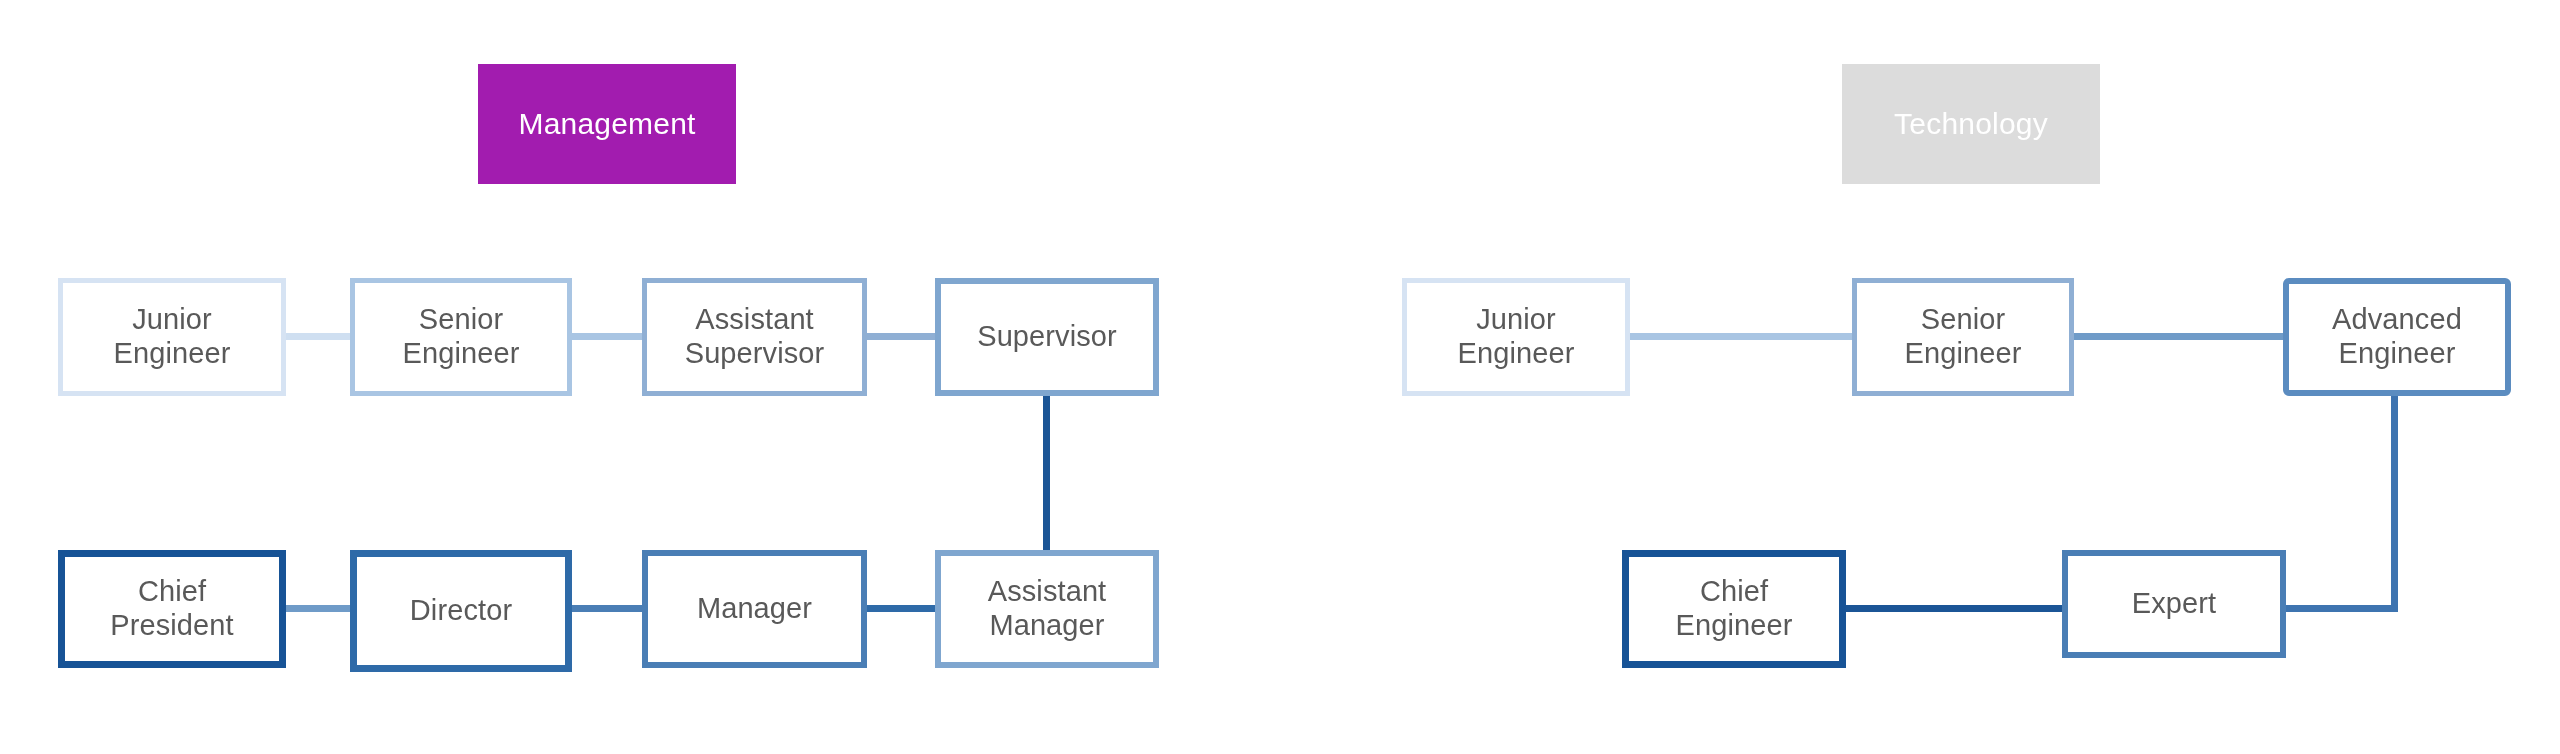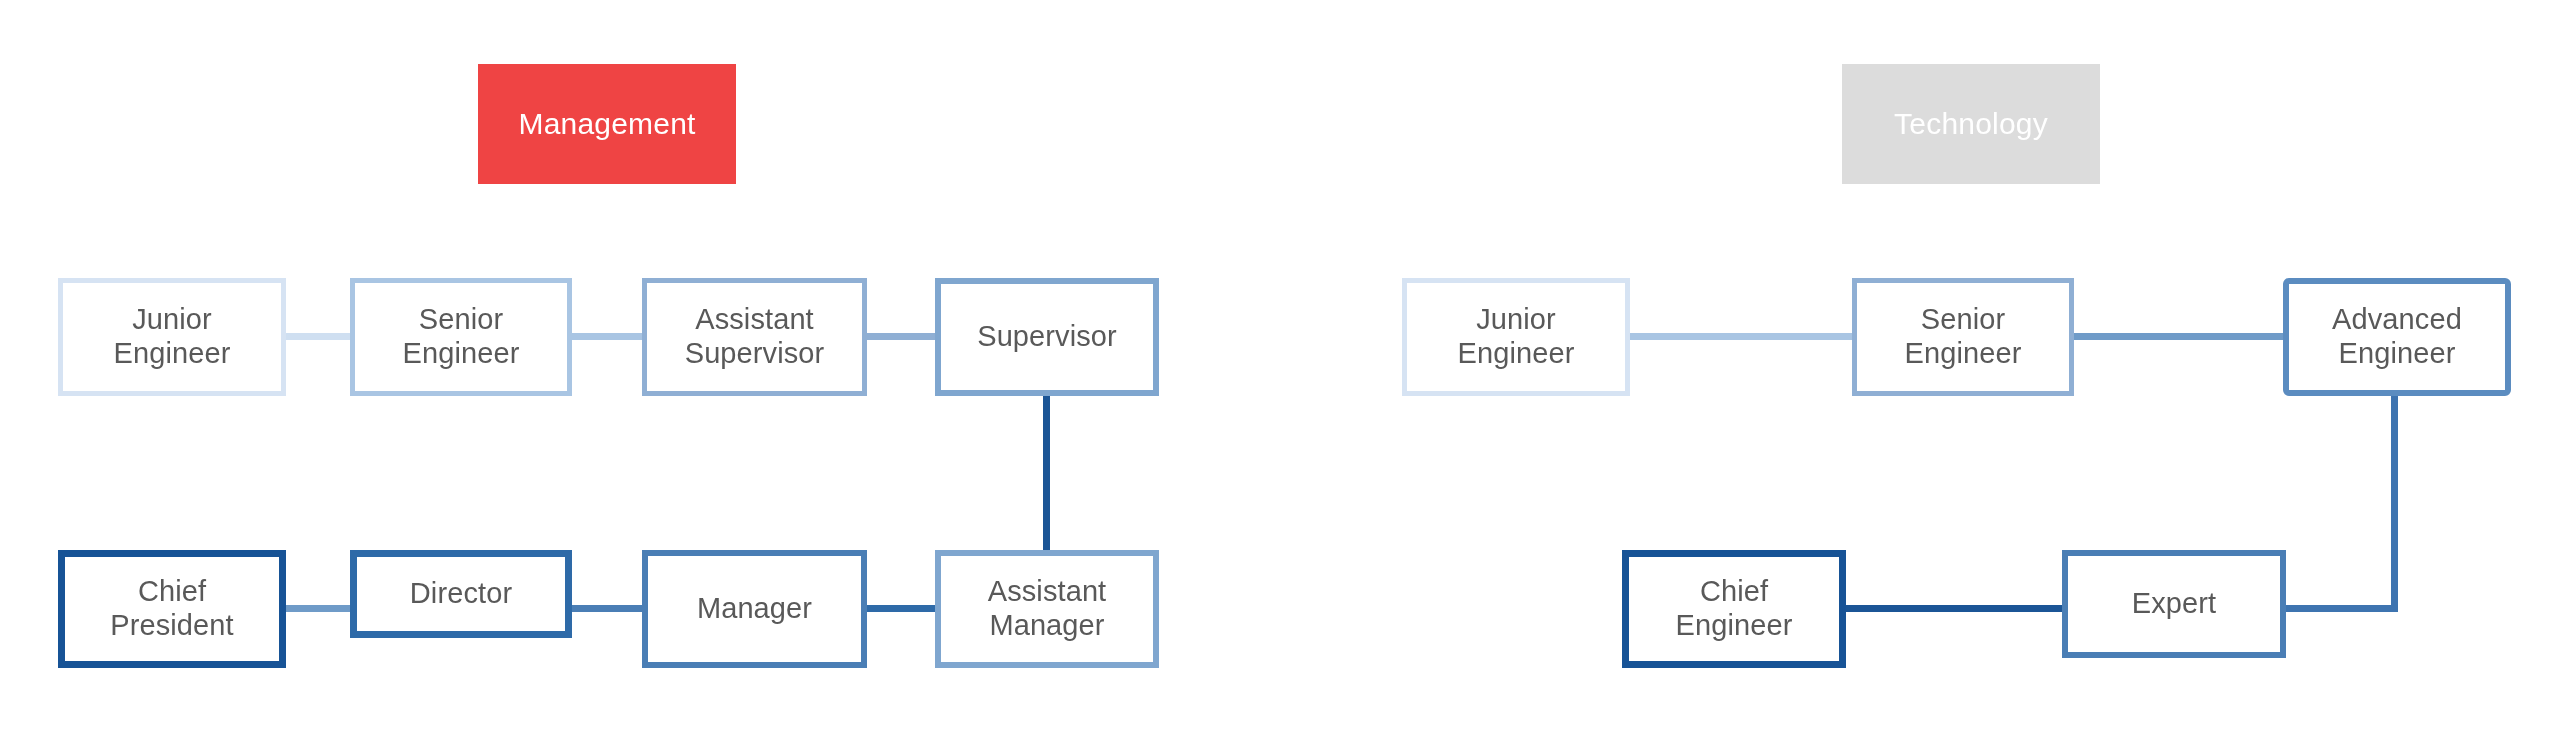--- a/index.html
+++ b/index.html
@@ -73,21 +73,21 @@
     z-index: 1;
   }
   .conn-h { height: 7px; }
   .conn-v { width: 7px; }
 </style>
 </head>
 <body>
 
 <div id="canvas" style="width: 2560px; height: 754px; background: rgb(255, 255, 255);">
 
-  <div class="group-header" id="header-management" style="left: 478px; top: 64px; width: 258px; height: 120px; background: #ef4444; color: rgb(255, 255, 255);">
+  <div class="group-header" id="header-management" style="left: 478px; top: 64px; width: 258px; height: 120px; background: #a21caf; color: rgb(255, 255, 255);">
     <span>Management</span>
   </div>
   <div class="group-header" id="header-technology" style="left: 1842px; top: 64px; width: 258px; height: 120px; background: rgb(220, 220, 220); color: rgb(255, 255, 255);">
     <span>Technology</span>
   </div>
 
   <div id="connector-layer">
       <div class="conn conn-h" style="left: 283px; top: 333px; width: 70px; height: 7px; background: rgb(207, 223, 241);"></div>
       <div class="conn conn-h" style="left: 570px; top: 333px; width: 74px; height: 7px; background: rgb(169, 197, 227);"></div>
       <div class="conn conn-h" style="left: 864px; top: 333px; width: 73px; height: 7px; background: rgb(143, 175, 212);"></div>
@@ -114,21 +114,21 @@
         <span class="node-label">Assistant
 Supervisor</span>
       </div>
       <div class="node tier-4" style="left: 935px; top: 278px; width: 224px; height: 118px; border-color: rgb(127, 166, 207);">
         <span class="node-label">Supervisor</span>
       </div>
       <div class="node tier-8" style="left: 58px; top: 550px; width: 228px; height: 118px; border-color: rgb(23, 83, 150);">
         <span class="node-label">Chief
 President</span>
       </div>
-      <div class="node tier-7" style="left: 350px; top: 550px; width: 222px; height: 88px; border-color: rgb(46, 106, 168); align-items: center;">
+      <div class="node tier-7" style="left: 350px; top: 550px; width: 222px; height: 122px; border-color: rgb(46, 106, 168); align-items: center;">
         <span class="node-label">Director</span>
       </div>
       <div class="node tier-6" style="left: 642px; top: 550px; width: 225px; height: 118px; border-color: rgb(74, 126, 181);">
         <span class="node-label">Manager</span>
       </div>
       <div class="node tier-4" style="left: 935px; top: 550px; width: 224px; height: 118px; border-color: rgb(127, 166, 207);">
         <span class="node-label">Assistant
 Manager</span>
       </div>
       <div class="node tier-1" style="left: 1402px; top: 278px; width: 228px; height: 118px; border-color: rgb(214, 227, 243);">

